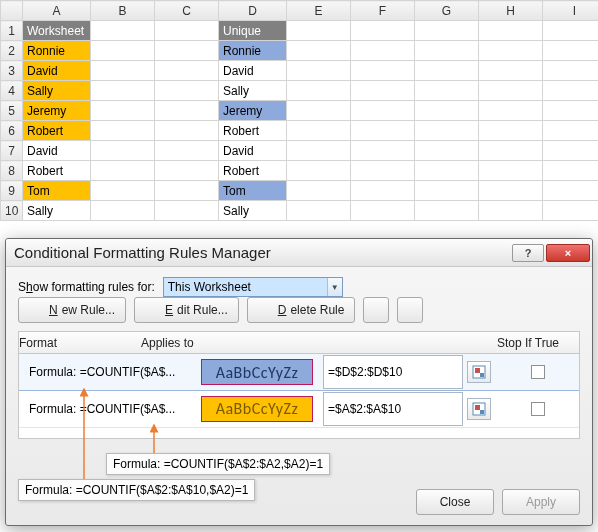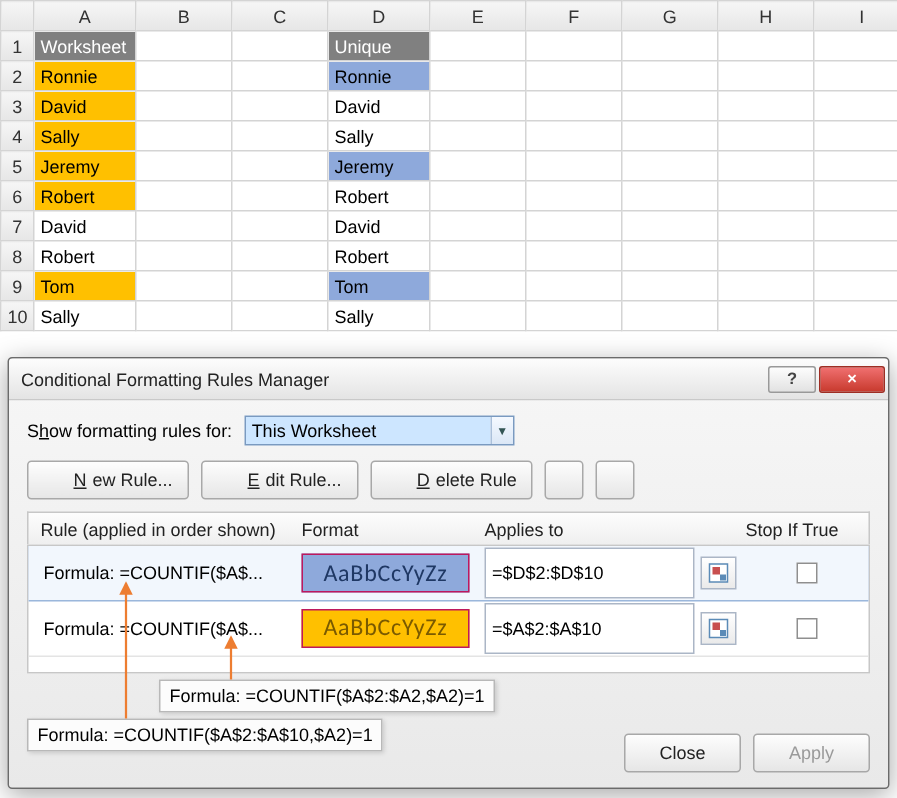--- a/index.html
+++ b/index.html
@@ -10,25 +10,25 @@
 .sheet th{background:linear-gradient(#f6f6f6,#e6e6e6);font-weight:normal;color:#333;font-size:12px;text-align:center}
 .sheet th.rowhdr{width:22px;text-align:center;background:linear-gradient(#f6f6f6,#e6e6e6)}
 .sheet th.corner{width:22px}
 .colA,.colD{width:68px}.colB,.colC,.colE,.colF,.colG,.colH,.colI{width:64px}
 .hdrcell{background:#808080!important;color:#fff;font-weight:normal}
 .hl-yellow{background:#ffc000!important}
 .hl-blue{background:#8ea9db!important}
 
 .dialog{position:absolute;left:5px;top:238px;width:588px;height:288px;border:1px solid #6b6b6b;background:linear-gradient(#f7f7f7,#e9e9e9);box-shadow:0 4px 18px rgba(0,0,0,.35);border-radius:3px}
 .titlebar{height:28px;display:flex;align-items:center;padding:0 2px 0 8px;background:linear-gradient(#fdfdfd,#e4e4e4);border-bottom:1px solid #c9c9c9;border-radius:3px 3px 0 0}
-.titlebar .title{flex:1;font-size:12px;color:#222}
+.titlebar .title{flex:1;font-size:15px;color:#222}
 .winbtn{width:32px;height:18px;margin-left:2px;display:flex;align-items:center;justify-content:center;border:1px solid #999;border-radius:2px;background:linear-gradient(#fdfdfd,#e2e2e2);font-size:11px;font-weight:bold;color:#444}
 .winbtn.close{background:linear-gradient(#f07070,#c83a2e);border-color:#9e2d23;color:#fff;width:44px}
 .body{padding:10px 12px 8px 12px;height:calc(100% - 28px);display:flex;flex-direction:column;position:relative}
-.row1{display:flex;align-items:center;gap:8px;margin-bottom:10px}
+.row1{display:flex;align-items:center;gap:8px;}
 .row1 label{font-size:12px}
 .row1 u{text-decoration:underline}
 .combo{display:flex;align-items:center;border:1px solid #7a9ac0;background:#fff;height:20px;width:180px}
 .combo input{border:0;outline:0;flex:1;height:18px;padding:0 4px;font-size:12px;background:#cde6ff}
 .combo .dd{width:16px;height:18px;border-left:1px solid #abc0da;background:linear-gradient(#f5f9ff,#dbe7f6);display:flex;align-items:center;justify-content:center;font-size:8px;color:#355}
 .toolbar{display:flex;gap:8px;align-items:center;margin-bottom:8px}
 .btn{height:26px;padding:0 10px;display:flex;align-items:center;gap:6px;border:1px solid #a8a8a8;border-radius:3px;background:linear-gradient(#fdfdfd,#e6e6e6);font-size:12px;color:#222}
 .btn .ico{width:14px;height:14px;display:inline-block}
 .arrowbtn{width:26px;padding:0;justify-content:center}
 .headers{display:flex;border:1px solid #c7c7c7;border-bottom:0;background:linear-gradient(#fdfdfd,#efefef);height:22px;align-items:center;font-size:12px;color:#222}
@@ -240,21 +240,20 @@
           <span style="margin-left:-2px">elete Rule</span>
         </div>
     <div class="btn arrowbtn">
           <span style="font-size:9px;color:#888"></span>
         </div>
     <div class="btn arrowbtn">
           <span style="font-size:9px;color:#555"></span>
         </div>
   </div>
   <div class="headers">
-    <div class="col-rule">Rule (applied in order shown)</div>
     <div class="col-fmt">Format</div>
     <div class="col-app">Applies to</div>
     <div class="col-stop">Stop If True</div>
   </div>
   <div class="rules" id="rules-list">
         <div class="rule sel">
           <div class="r-label">Formula: =COUNTIF($A$...</div>
           <div class="fmtbox blue">AaBbCcYyZz</div>
           <div class="appbox">
             <input value="=$D$2:$D$10" style="">

